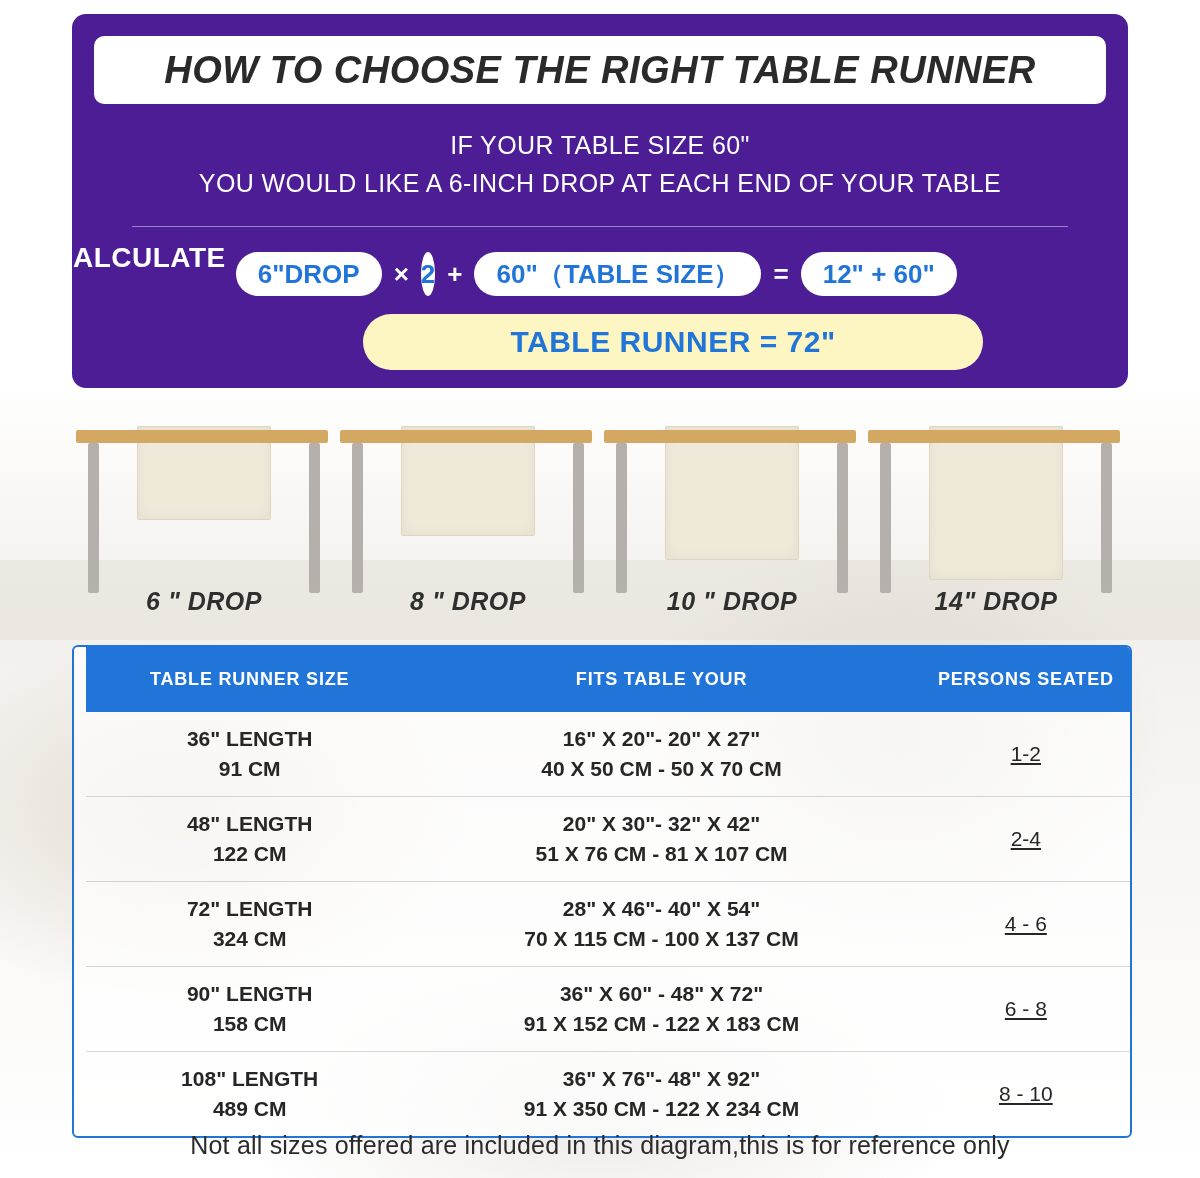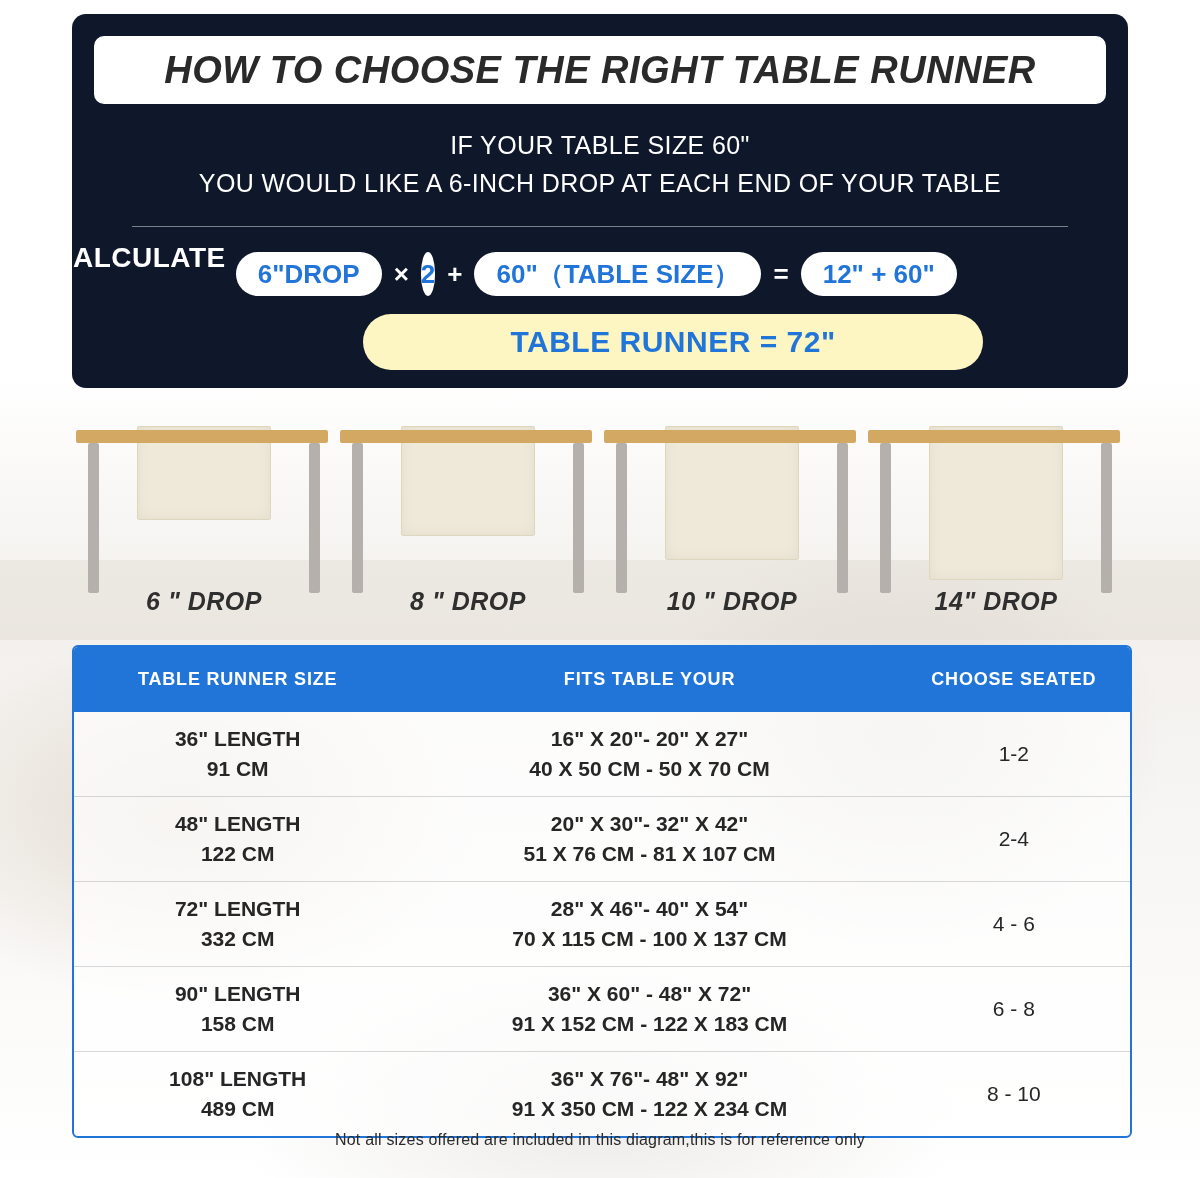--- a/index.html
+++ b/index.html
@@ -41,21 +41,21 @@
     height: 1178px;
   }
 
   
   .calc-panel {
     position: absolute;
     left: 72px;
     top: 14px;
     width: 1056px;
     height: 374px;
-    background: #0f172a;
+    background: #4c1d95;
     border-radius: 14px;
   }
   .title-pill {
     position: absolute;
     left: 22px;
     top: 22px;
     width: 1012px;
     height: 68px;
     background: #ffffff;
     border-radius: 10px;
@@ -213,20 +213,21 @@
     top: 645px;
     width: 1056px;
     border: 2px solid #2175d9;
     border-radius: 6px;
     background: rgba(255,255,255,0.72);
     overflow: hidden;
   }
   table {
     border-collapse: collapse;
     width: 100%;
+    margin-left: 12px;
   }
   thead th {
     background: #2175d9;
     color: #ffffff;
     font-size: 18px;
     font-weight: bold;
     letter-spacing: 0.8px;
     padding: 22px 6px;
     text-align: center;
   }
@@ -236,30 +237,30 @@
     font-size: 21px;
     color: #262626;
     font-weight: bold;
     line-height: 30px;
     border-bottom: 1px solid rgba(120,120,120,0.28);
   }
   tbody tr:last-child td { border-bottom: none; }
   .col1 { width: 31%; }
   .col2 { width: 47%; }
   .col3 { width: 22%; }
-  td.persons { font-weight: normal; font-size: 21px; }
+  td.persons { font-weight: normal; font-size: 21px; text-decoration: underline; }
   .cell-line2 { display: block; }
 
   .footnote {
     position: absolute;
     left: 0;
     top: 1131px;
     width: 1200px;
     text-align: center;
-    font-size: 16px;
+    font-size: 25px;
     color: #2b2b2b;
     letter-spacing: 0.2px;
   }
 </style>
 </head>
 <body>
 
 <div class="bg-wash"></div>
 <div class="bg-wash2"></div>
 
@@ -329,21 +330,21 @@
     </div>
 
   </div>
 
   <div class="size-table">
     <table>
       <thead>
         <tr>
           <th class="col1">TABLE RUNNER SIZE</th>
           <th class="col2">FITS TABLE YOUR</th>
-          <th class="col3">CHOOSE SEATED</th>
+          <th class="col3">PERSONS SEATED</th>
         </tr>
       </thead>
       <tbody>
         <tr>
           <td>
             <span class="cell-line2">36" LENGTH</span>
             <span class="cell-line2">91 CM</span>
           </td>
           <td>
             <span class="cell-line2">16" X 20"- 20" X 27"</span>
@@ -358,21 +359,21 @@
           </td>
           <td>
             <span class="cell-line2">20" X 30"- 32" X 42"</span>
             <span class="cell-line2">51 X 76 CM - 81 X 107 CM</span>
           </td>
           <td class="persons">2-4</td>
         </tr>
         <tr>
           <td>
             <span class="cell-line2">72" LENGTH</span>
-            <span class="cell-line2">332 CM</span>
+            <span class="cell-line2">324 CM</span>
           </td>
           <td>
             <span class="cell-line2">28" X 46"- 40" X 54"</span>
             <span class="cell-line2">70 X 115 CM - 100 X 137 CM</span>
           </td>
           <td class="persons">4 - 6</td>
         </tr>
         <tr>
           <td>
             <span class="cell-line2">90" LENGTH</span>

